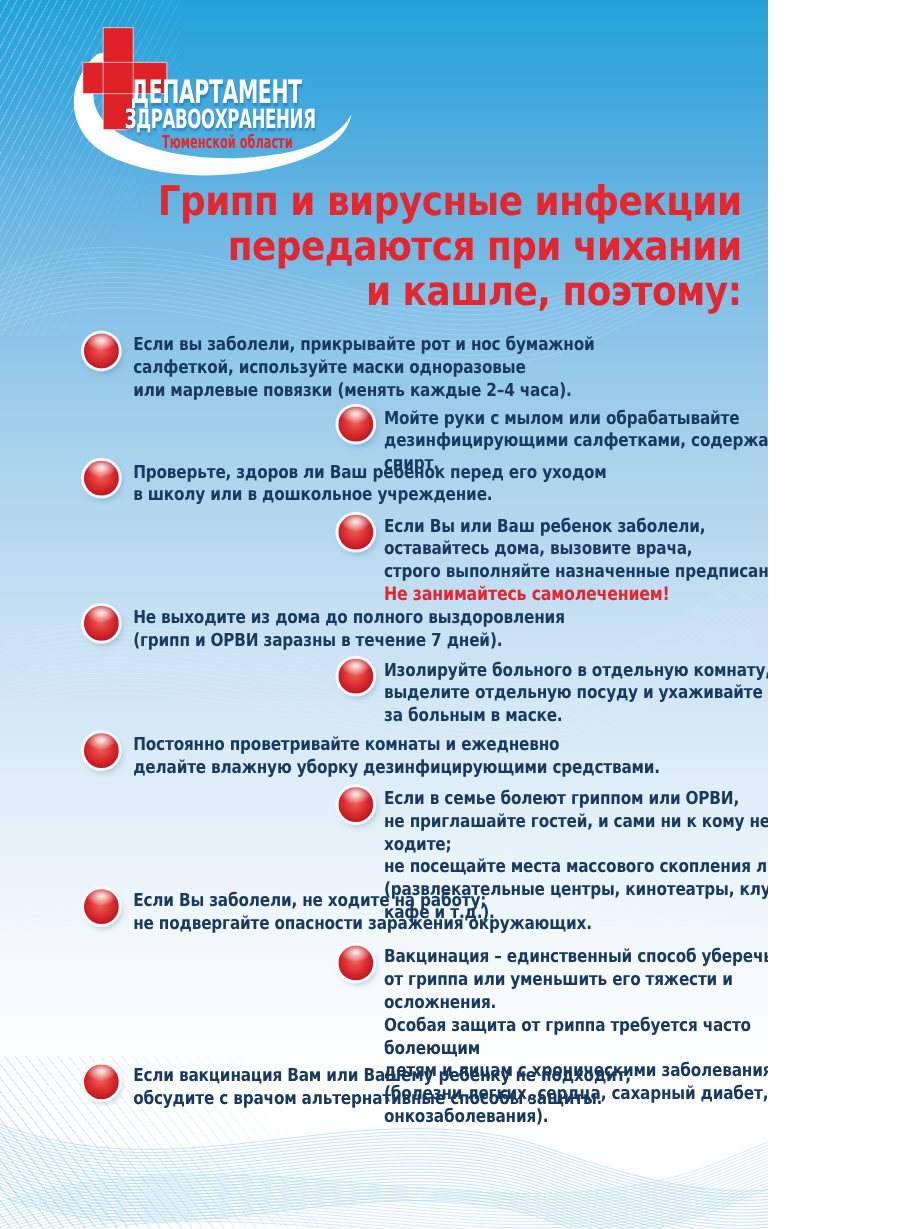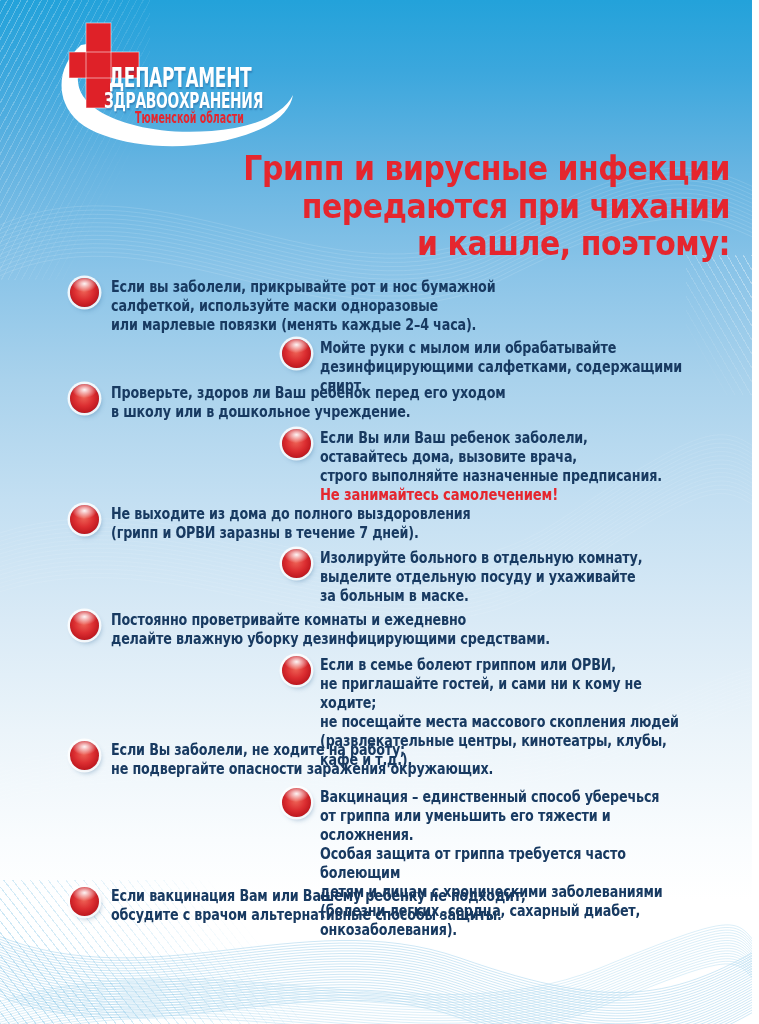--- a/index.html
+++ b/index.html
@@ -6,21 +6,21 @@
     --title-red:#e5262e;
     --text-navy:#183a61;
     --bullet-red:#d6242b;
   }
   html,body{margin:0;padding:0;}
   body{
     width:759px;height:1024px;overflow:hidden;
     font-family:"DejaVu Sans",sans-serif;
   }
   .poster{
-    position:relative;width:752px;height:1024px;overflow:hidden;
+    position:relative;width:640px;height:1024px;overflow:hidden;
     background:linear-gradient(180deg,
       #23a2da 0px,#3ba7dd 70px,#63b3e1 160px,#8ac4e8 270px,
       #a9d2ec 380px,#c3dff2 500px,#d9eaf6 620px,#ebf4fa 730px,
       #f9fcfe 840px,#ffffff 900px,#ffffff 1024px);
   }
   svg.decor{position:absolute;left:0;top:0;pointer-events:none;}
   .hatch{position:absolute;pointer-events:none;}
   .hatch-tl{
     left:0;top:0;width:150px;height:280px;
     background:repeating-linear-gradient(118deg,rgba(255,255,255,.28) 0 1px,transparent 1px 6px);

